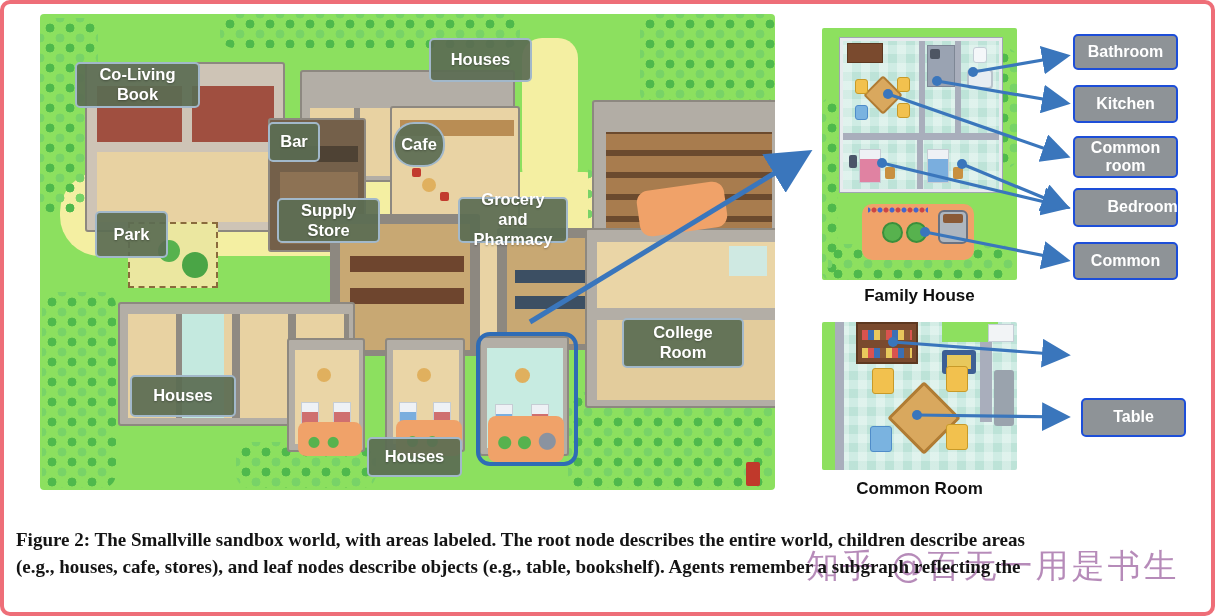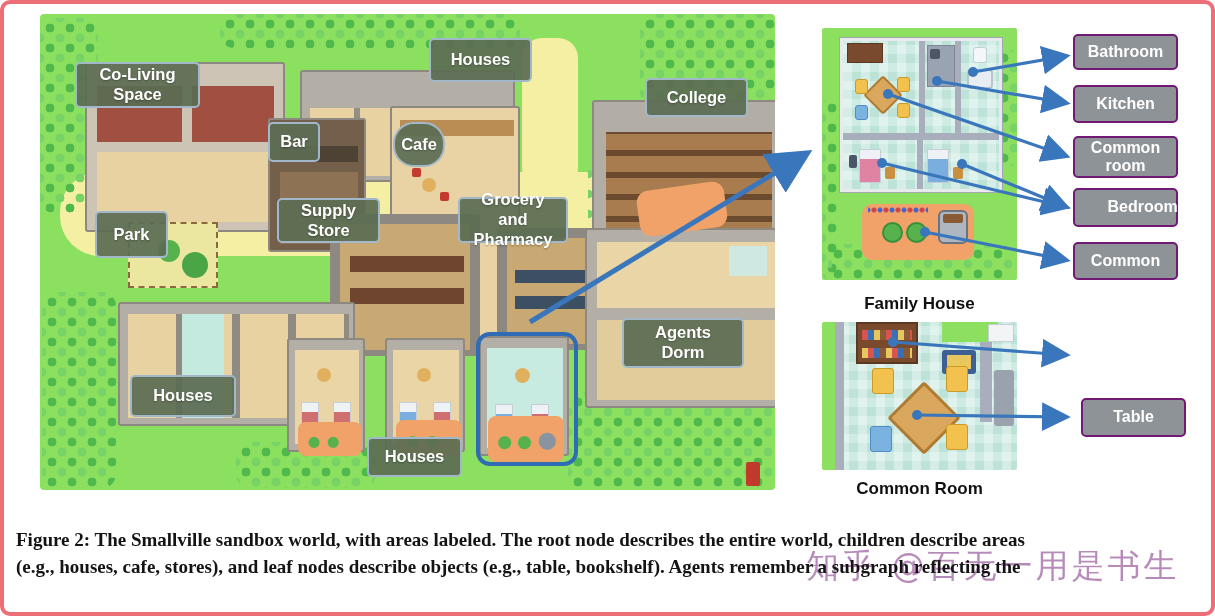--- a/index.html
+++ b/index.html
@@ -25,21 +25,21 @@
   .inset{position:absolute;overflow:hidden;border-radius:2px;}
   .floor{background:#cfece4;background-image:
      repeating-linear-gradient(90deg,rgba(255,255,255,.35) 0 9px,transparent 9px 18px),
      repeating-linear-gradient(0deg,rgba(167,216,201,.45) 0 9px,transparent 9px 18px);}
   .wall{position:absolute;background:#a9aebc;}
   .diamond{position:absolute;background:#d9a85e;border:2px solid #b07c34;transform:rotate(45deg);border-radius:3px;}
   .chair{position:absolute;background:#f2c14e;border:1px solid #c89a28;border-radius:3px;}
   .chair.blue{background:#7ab3e0;border-color:#4f8cc9;}
   .icap{position:absolute;font-weight:700;font-size:17px;color:#101010;text-align:center;z-index:5;}
   .rlabel{position:absolute;left:1073px;width:105px;display:flex;align-items:center;justify-content:center;
-    text-align:center;background:#8e9397;border:2px solid #701a75;border-radius:5px;color:#fff;
+    text-align:center;background:#8e9397;border:2px solid #1d4ed8;border-radius:5px;color:#fff;
     font-weight:700;font-size:16px;line-height:1.15;box-sizing:border-box;z-index:5;}
   
   .figcap{position:absolute;left:16px;top:526px;width:1188px;z-index:5;
     font-family:"Liberation Serif",serif;font-weight:700;font-size:19px;line-height:27px;color:#141414;}
   .wm{position:absolute;left:806px;top:545px;z-index:4;white-space:nowrap;
     font-family:"DejaVu Sans",sans-serif;font-size:33px;line-height:42px;color:#701a75;opacity:.5;letter-spacing:3px;}
   svg.overlay{position:absolute;left:0;top:0;z-index:45;pointer-events:none;}
 </style>
 </head>
 <body>
@@ -129,48 +129,45 @@
 
     <div class="abs" style="left:258px;top:408px;width:64px;height:34px;background:#f0a269;border-radius:8px;background-image:radial-gradient(circle at 25% 60%,#57b24e 5px,transparent 6px),radial-gradient(circle at 55% 60%,#57b24e 5px,transparent 6px);"></div>
     <div class="abs" style="left:356px;top:406px;width:66px;height:36px;background:#f0a269;border-radius:8px;background-image:radial-gradient(circle at 25% 60%,#57b24e 5px,transparent 6px),radial-gradient(circle at 55% 60%,#57b24e 5px,transparent 6px);"></div>
     <div class="abs" style="left:448px;top:402px;width:76px;height:46px;background:#f0a269;border-radius:8px;background-image:radial-gradient(circle at 22% 58%,#57b24e 6px,transparent 7px),radial-gradient(circle at 48% 58%,#57b24e 6px,transparent 7px),radial-gradient(circle at 78% 55%,#8a93a0 8px,transparent 9px);"></div>
     <div class="abs" style="left:598px;top:172px;width:88px;height:46px;background:#f0a269;border-radius:12px;transform:rotate(-8deg);"></div>
     <div class="abs" style="left:706px;top:448px;width:14px;height:24px;background:#c0392b;border-radius:2px;"></div>
 
     <div class="hl" style="left:436px;top:318px;width:94px;height:126px;"></div>
 
     <div class="mlabel" style="left:35px;top:48px;width:125px;height:46px;">
-        <span>Co-Living Space</span>
+        <span>Co-Living Book</span>
       </div>
     <div class="mlabel" style="left:389px;top:24px;width:103px;height:44px;">
         <span>Houses</span>
       </div>
-    <div class="mlabel" style="left:605px;top:64px;width:103px;height:39px;">
-        <span>College</span>
-      </div>
     <div class="mlabel" style="left:228px;top:108px;width:52px;height:40px;">
         <span>Bar</span>
       </div>
     <div class="mlabel" style="left:353px;top:108px;width:52px;height:45px;border-radius:21px;">
         <span>Cafe</span>
       </div>
     <div class="mlabel" style="left:237px;top:184px;width:103px;height:45px;">
         <span>Supply Store</span>
       </div>
     <div class="mlabel" style="left:418px;top:183px;width:110px;height:46px;padding:2px 6px;">
         <span>Grocery and Pharmacy</span>
       </div>
     <div class="mlabel" style="left:55px;top:197px;width:73px;height:47px;">
         <span>Park</span>
       </div>
     <div class="mlabel" style="left:90px;top:361px;width:106px;height:42px;">
         <span>Houses</span>
       </div>
     <div class="mlabel" style="left:582px;top:304px;width:122px;height:50px;">
-        <span>Agents Dorm</span>
+        <span>College Room</span>
       </div>
     <div class="mlabel" style="left:327px;top:423px;width:95px;height:40px;">
         <span>Houses</span>
       </div>
   </div>
 
   <div class="inset" style="left:822px;top:28px;width:195px;height:252px;background:#8de05f;">
     <div class="trees" style="left:0;top:70px;width:16px;height:182px;"></div>
     <div class="trees" style="left:172px;top:20px;width:23px;height:120px;"></div>
     <div class="trees" style="left:6px;top:216px;width:185px;height:36px;"></div>
@@ -197,21 +194,21 @@
     </div>
     <div class="abs" style="left:40px;top:176px;width:112px;height:56px;background:#f0a269;border-radius:10px;">
       <div class="abs" style="left:20px;top:18px;width:17px;height:17px;border-radius:50%;background:#57b24e;border:2px solid #3a8f3c;"></div>
       <div class="abs" style="left:44px;top:18px;width:17px;height:17px;border-radius:50%;background:#57b24e;border:2px solid #3a8f3c;"></div>
       <div class="abs" style="left:76px;top:6px;width:30px;height:34px;background:#aeb6bf;border:2px solid #6b7280;border-radius:6px;box-sizing:border-box;">
         <div class="abs" style="left:3px;top:2px;width:20px;height:9px;background:#8a5a36;border-radius:2px;"></div>
       </div>
       <div class="abs" style="left:6px;top:2px;width:60px;height:8px;background-image:radial-gradient(circle,#c44 2px,transparent 3px),radial-gradient(circle,#46c 2px,transparent 3px);background-size:12px 8px,12px 8px;background-position:0 0,6px 0;"></div>
     </div>
   </div>
-  <div class="icap" style="left:822px;top:286px;width:195px;margin-top:8px;">Family House</div>
+  <div class="icap" style="left:822px;top:286px;width:195px;">Family House</div>
 
   <div class="inset floor" style="left:822px;top:322px;width:195px;height:148px;">
     <div class="abs" style="left:0;top:0;width:13px;height:148px;background:#8de05f;"></div>
     <div class="wall" style="left:13px;top:0;width:9px;height:148px;"></div>
     <div class="abs" style="left:120px;top:0;width:56px;height:20px;background:#8de05f;"></div>
     <div class="wall" style="left:158px;top:20px;width:12px;height:80px;"></div>
     <div class="abs" style="left:166px;top:2px;width:24px;height:16px;background:#f2f4f6;border:1px solid #c4ced6;"></div>
     <div class="abs" style="left:34px;top:0;width:62px;height:42px;background:#7a4a2e;border:2px solid #5d3820;box-sizing:border-box;">
       <div class="abs" style="left:4px;top:6px;width:50px;height:10px;background:repeating-linear-gradient(90deg,#d9534f 0 6px,#3b6fb4 6px 12px,#e8c85c 12px 18px,#8a5a36 18px 24px);"></div>
       <div class="abs" style="left:4px;top:24px;width:50px;height:10px;background:repeating-linear-gradient(90deg,#e8c85c 0 6px,#d9534f 6px 12px,#3b6fb4 12px 18px,#8a5a36 18px 24px);"></div>

